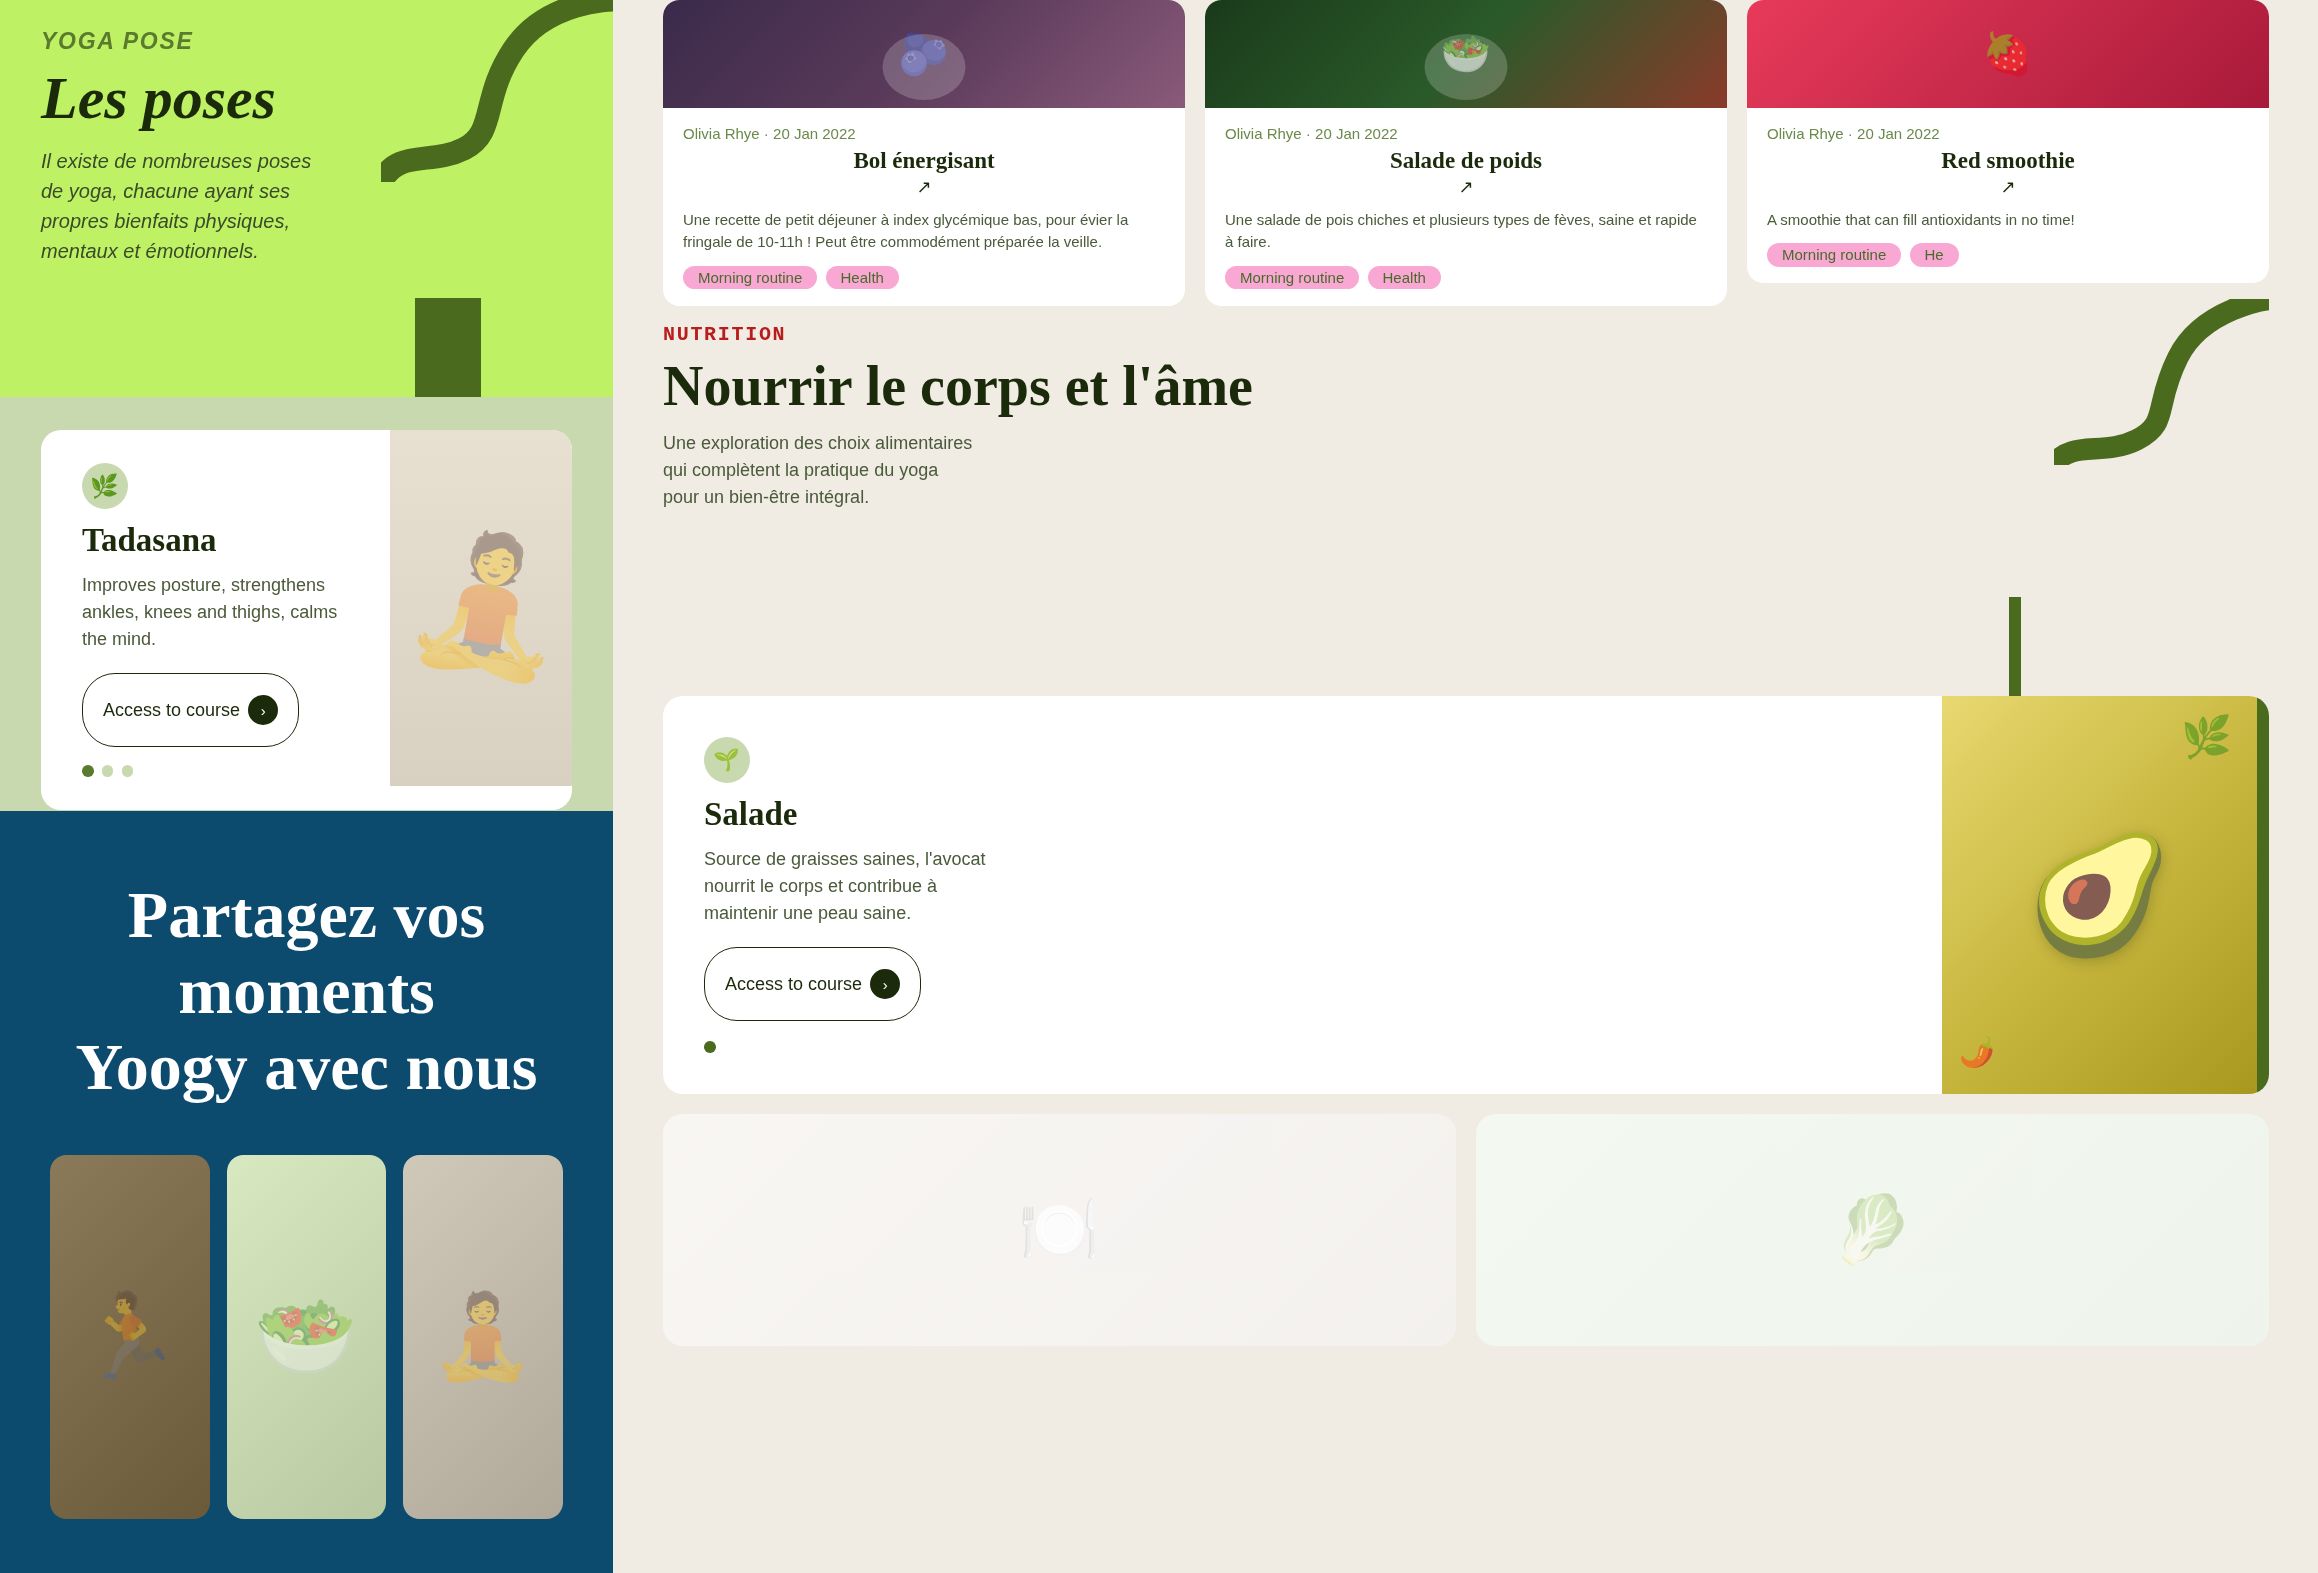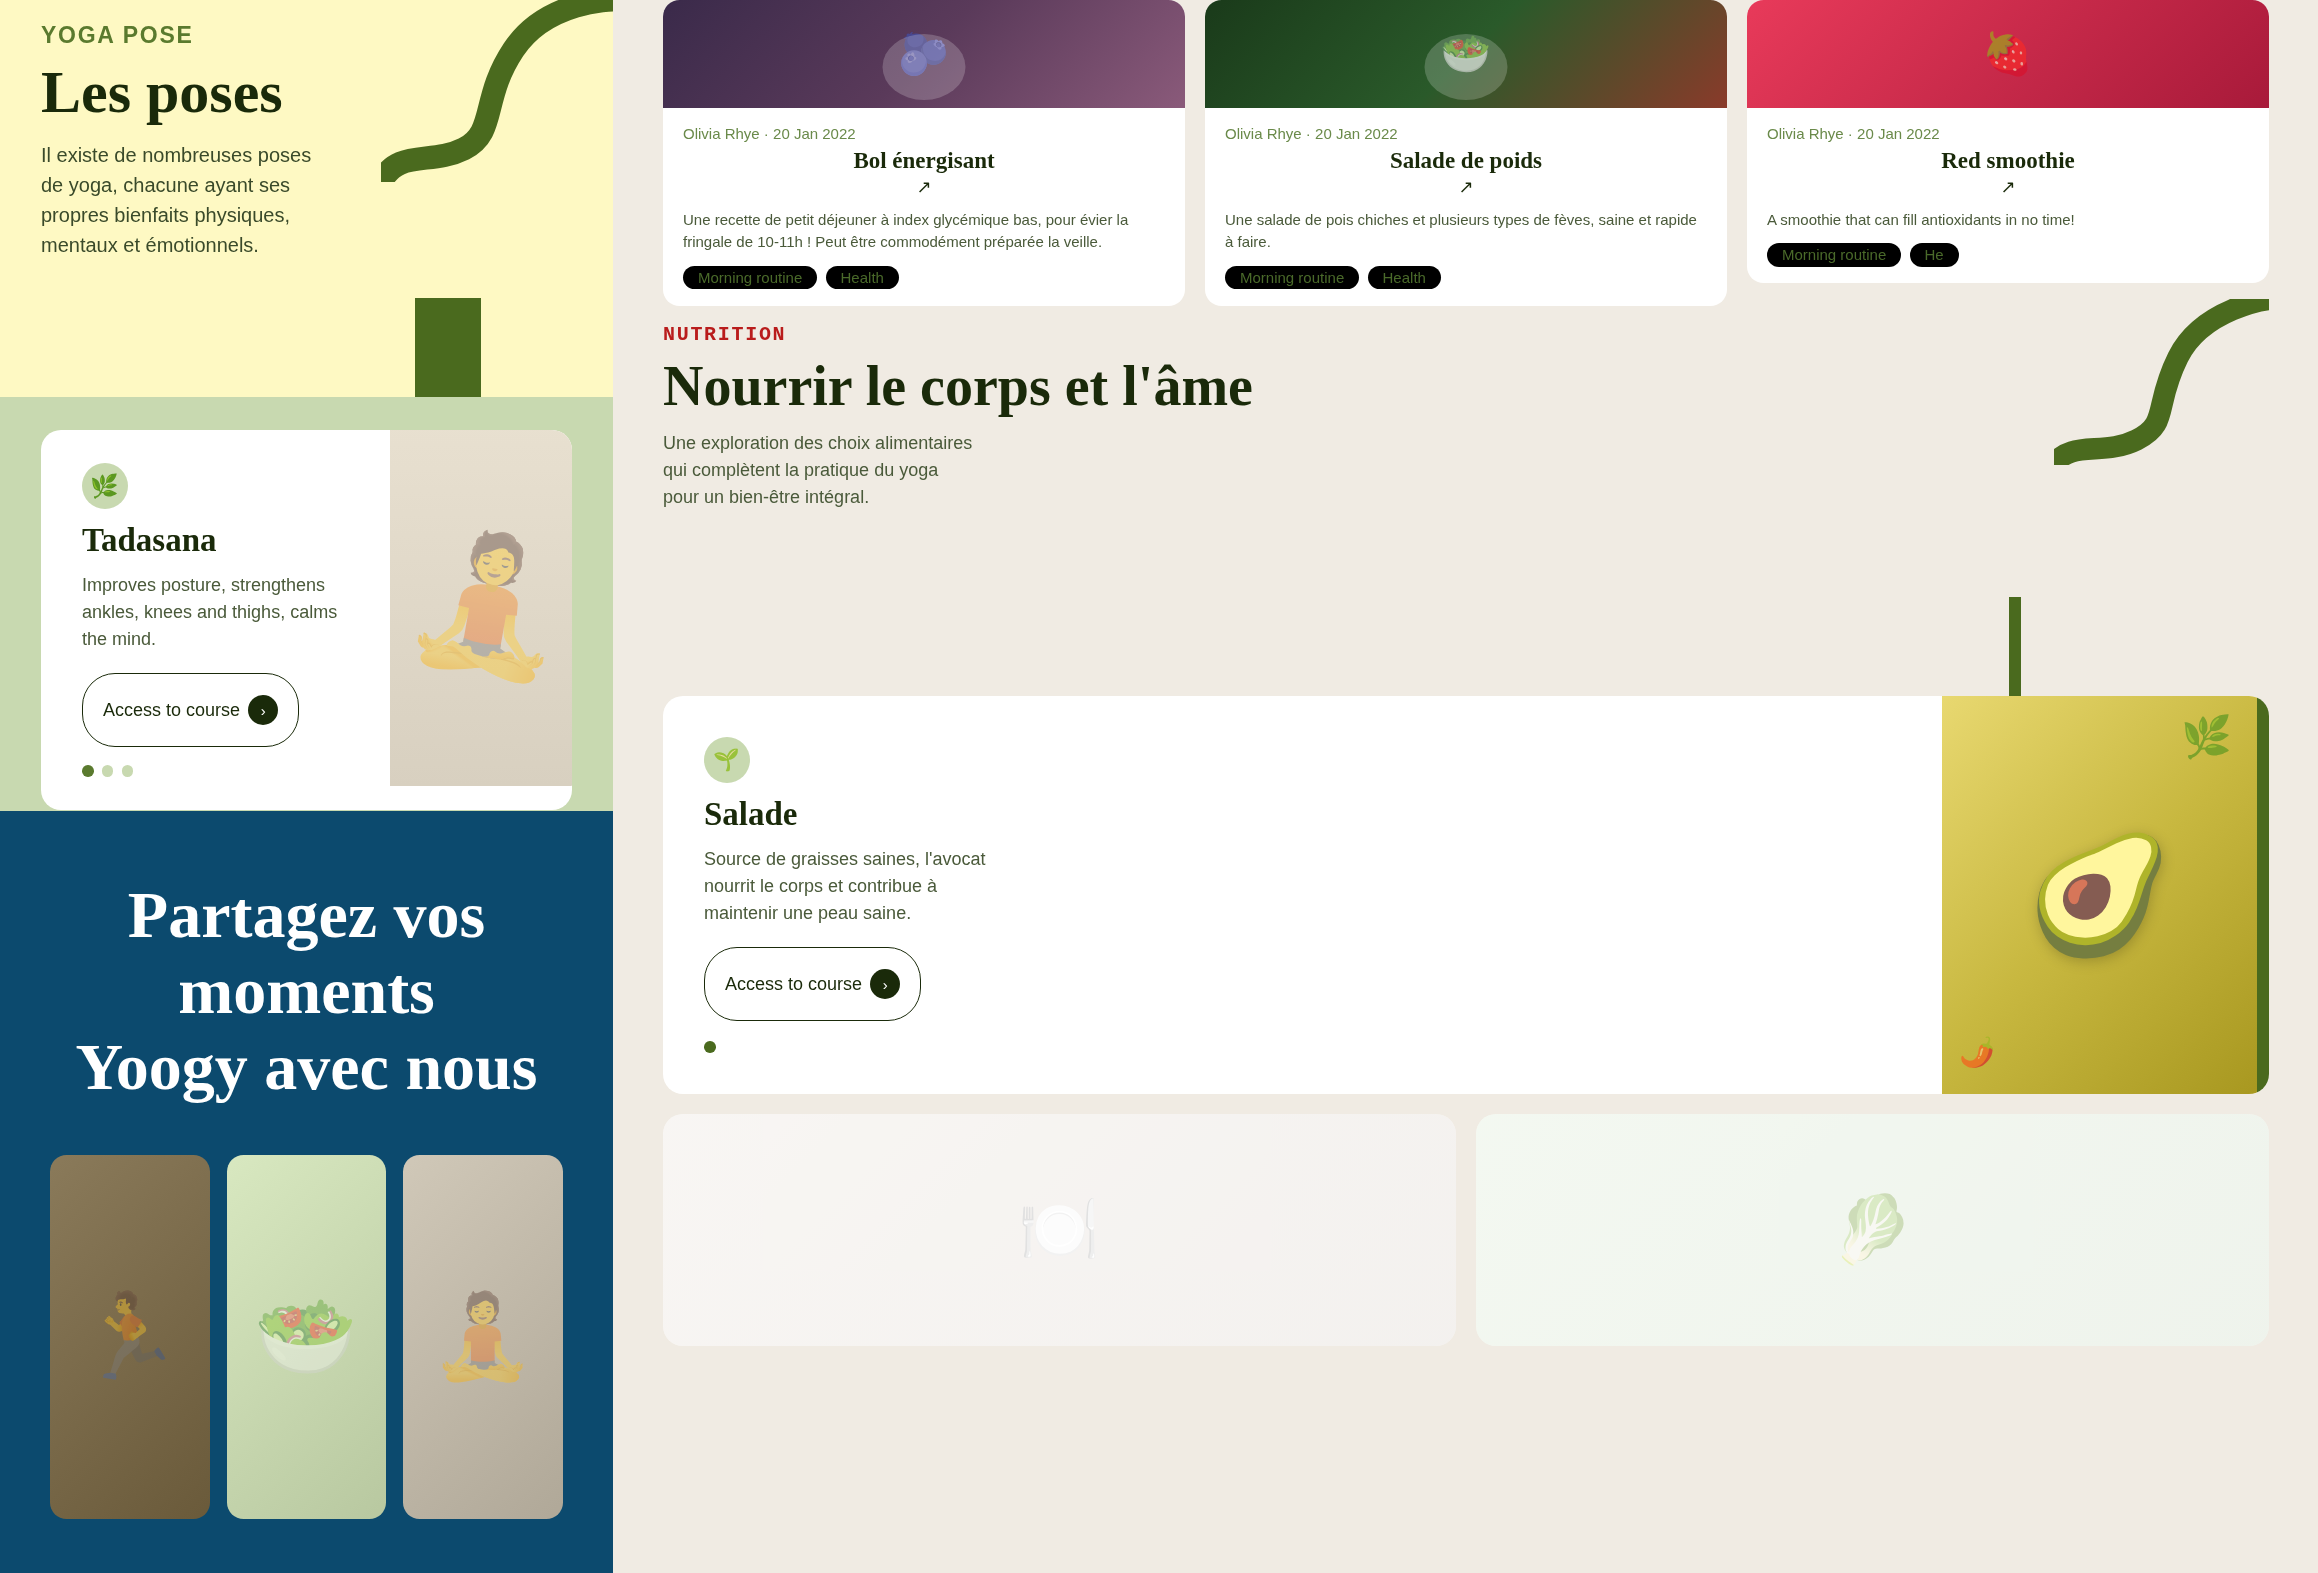--- a/index.html
+++ b/index.html
@@ -11,24 +11,25 @@
       background: #f5f0eb;
       display: grid;
       grid-template-columns: 613px 1fr;
       grid-template-rows: 397px 414px 762px;
     }
 
     
     .yoga-pose-section {
       grid-column: 1;
       grid-row: 1;
-      background: #fef9c3;
-      padding: 22px 41px 33px 41px;
-      position: relative;
-      overflow: hidden;
+      background: #bef264;
+      padding: 28px 41px 33px 41px;
+      position: relative;
+      overflow: hidden;
+      font-style: italic;
     }
     .yoga-pose-label {
       font-family: Arial, sans-serif;
       font-size: 23px;
       color: #5a7a2e;
       letter-spacing: 1.7px;
       font-weight: 600;
       text-transform: uppercase;
       margin-bottom: 10px;
     }
@@ -294,21 +295,21 @@
       color: #4a5a3a;
       line-height: 1.5;
       margin-bottom: 11.6px;
     }
     .tag-row {
       display: flex;
       gap: 8.3px;
       flex-wrap: wrap;
     }
     .tag {
-      background: #000000;
+      background: #f9a8d4;
       color: #4a6a2a;
       border-radius: 16.6px;
       padding: 3.3px 15px;
       font-family: Arial, sans-serif;
       font-size: 15px;
     }
     .article-card-partial {
       background: #fff;
       border-radius: 16.6px;
       flex: 1;

